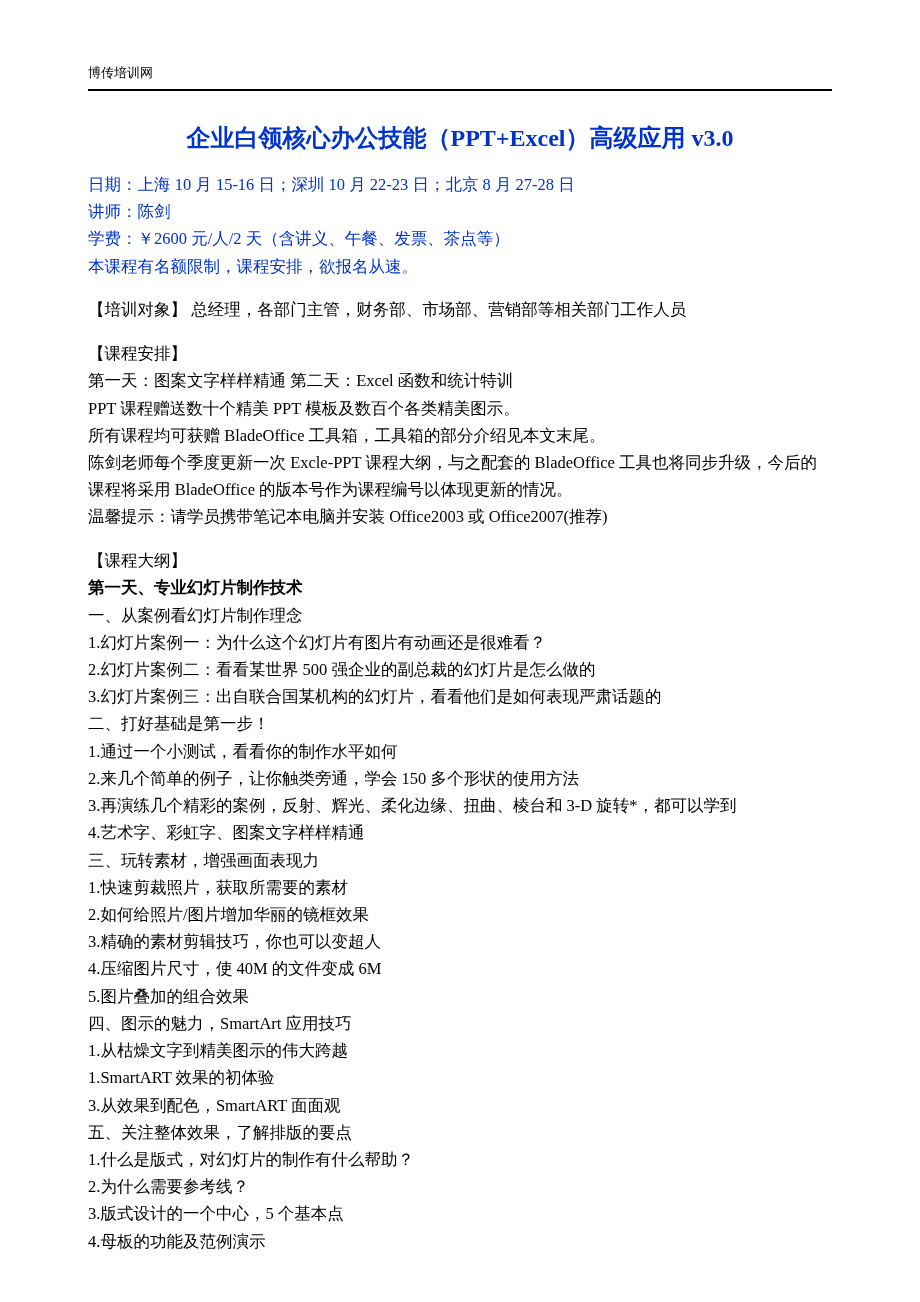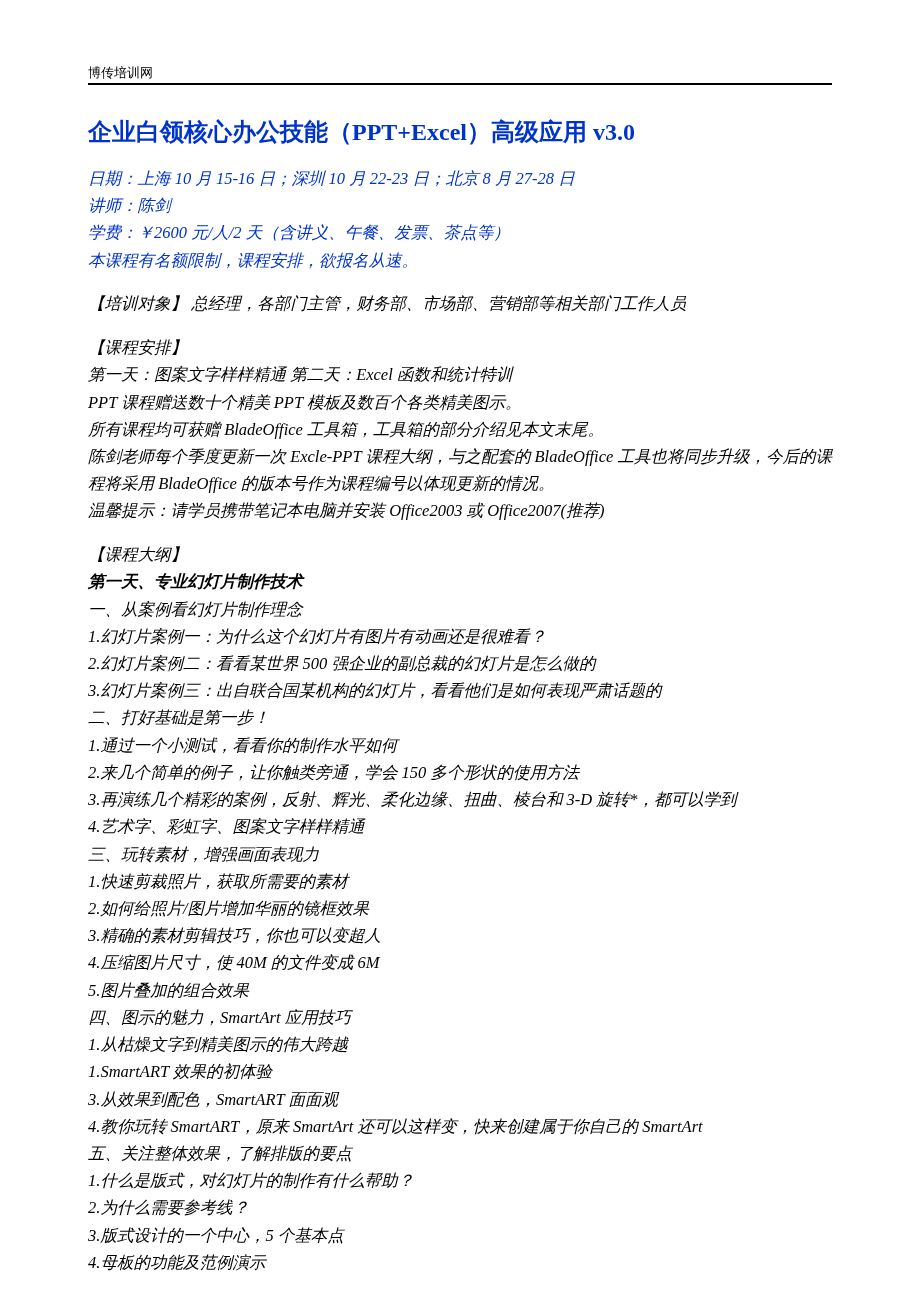--- a/index.html
+++ b/index.html
@@ -13,41 +13,41 @@
     box-sizing: border-box;
     padding: 62px 88px 40px 88px;
     width: 920px;
     color: #000;
     font-size: 16.5px;
     line-height: 1.65;
   }
   .site-header {
     font-size: 13px;
     color: #000;
+    padding-bottom: 6px;
     border-bottom: 2px solid #000;
     margin-bottom: 28px;
   }
   .title {
     font-family: "Times New Roman", "SimSun", serif;
     font-size: 24px;
     font-weight: bold;
     color: #0033cc;
-    text-align: left;
+    text-align: center;
     margin: 12px 0 12px 0;
   }
   .meta {
     color: #0033cc;
     font-size: 16.5px;
   }
   .bold {
     font-weight: bold;
   }
   p {
     margin: 0;
-    font-style: italic;
   }
   .gap { height: 1.0em; }
 </style>
 </head>
 <body>
 
 <div class="page">
 
   <div class="site-header">博传培训网</div>
 
@@ -95,21 +95,20 @@
   <p>1.快速剪裁照片，获取所需要的素材</p>
   <p>2.如何给照片/图片增加华丽的镜框效果</p>
   <p>3.精确的素材剪辑技巧，你也可以变超人</p>
   <p>4.压缩图片尺寸，使 40M 的文件变成 6M</p>
   <p>5.图片叠加的组合效果</p>
 
   <p>四、图示的魅力，SmartArt 应用技巧</p>
   <p>1.从枯燥文字到精美图示的伟大跨越</p>
   <p>1.SmartART 效果的初体验</p>
   <p>3.从效果到配色，SmartART 面面观</p>
-  <p>4.教你玩转 SmartART，原来 SmartArt 还可以这样变，快来创建属于你自己的 SmartArt</p>
 
   <p>五、关注整体效果，了解排版的要点</p>
   <p>1.什么是版式，对幻灯片的制作有什么帮助？</p>
   <p>2.为什么需要参考线？</p>
   <p>3.版式设计的一个中心，5 个基本点</p>
   <p>4.母板的功能及范例演示</p>
 
 </div>
 
 </body></html>

